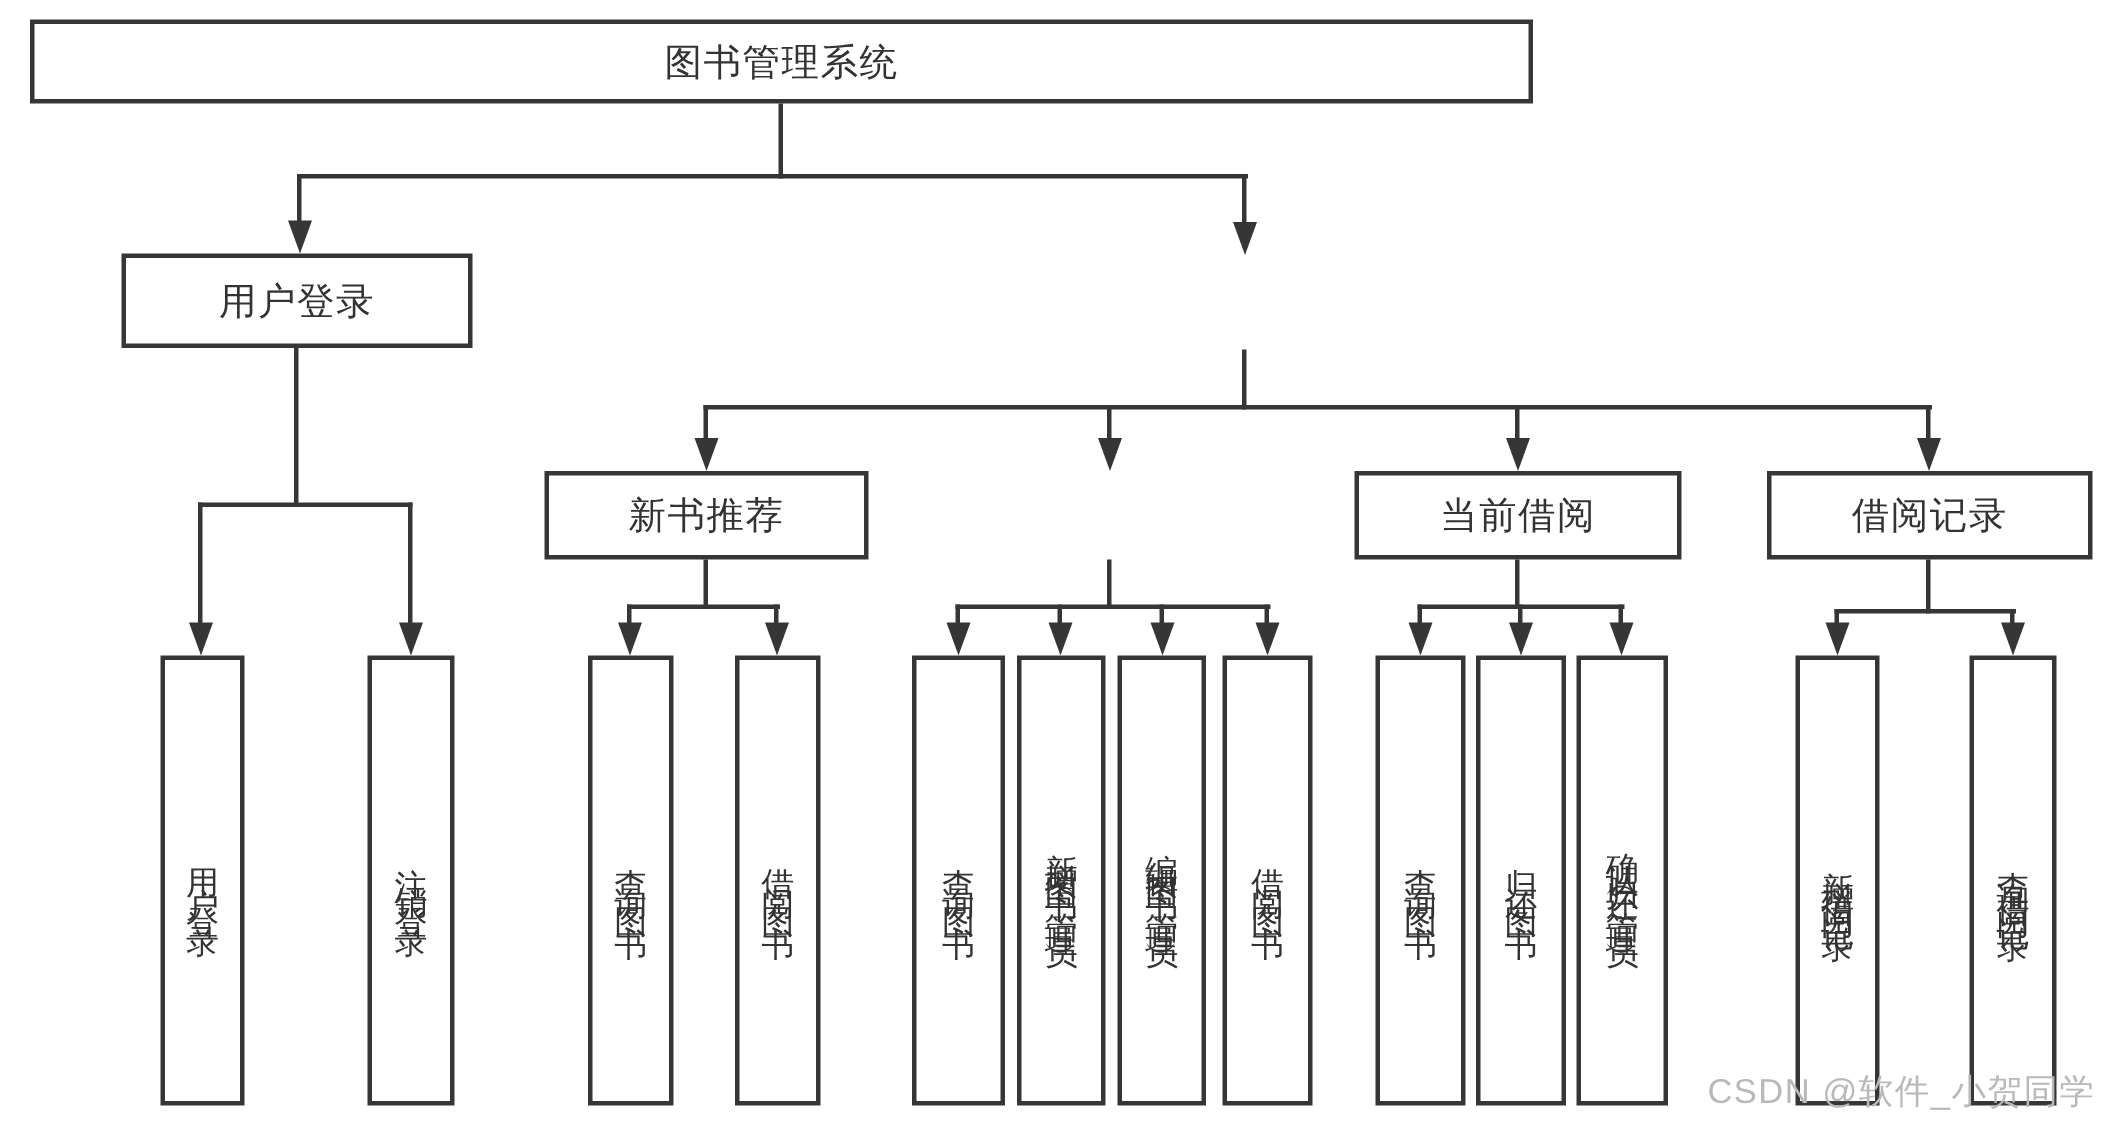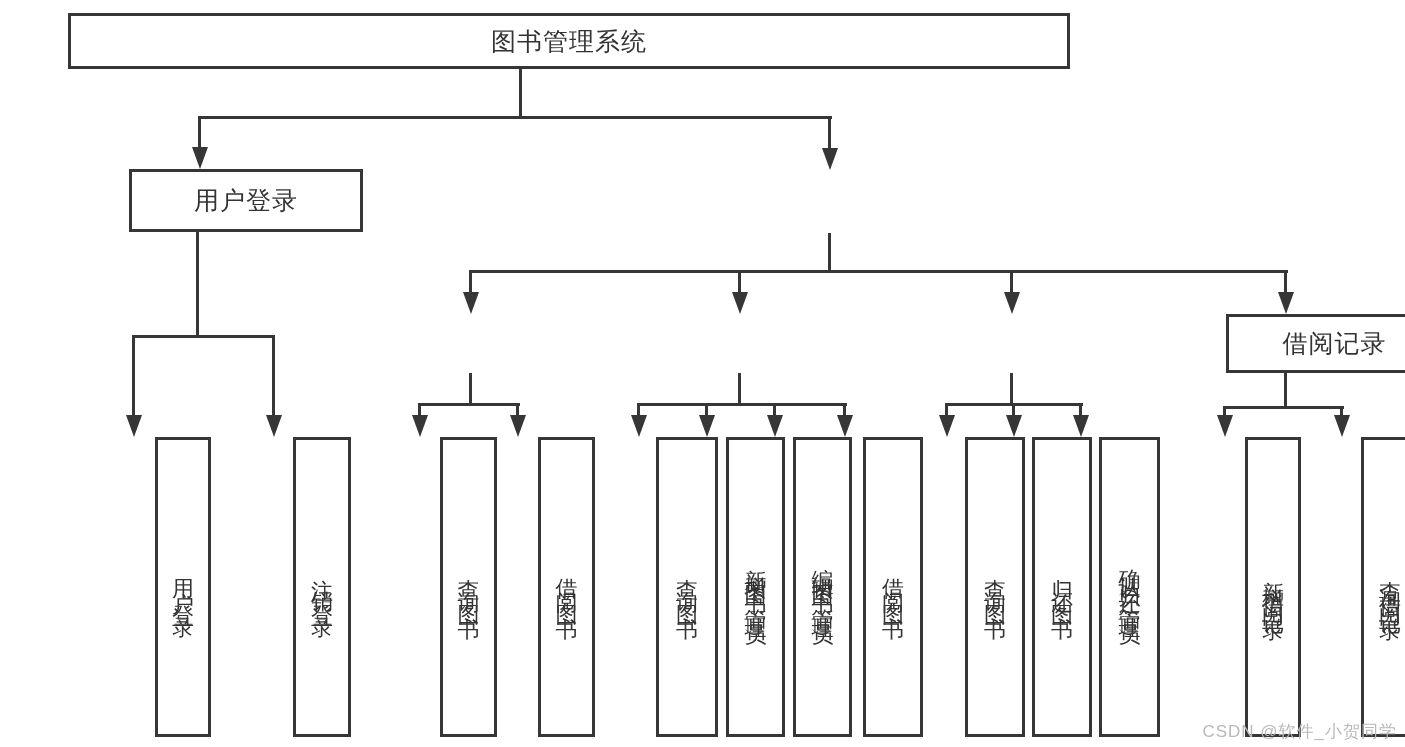--- a/index.html
+++ b/index.html
@@ -19,21 +19,20 @@
   }
   .node{
     position:absolute;
     box-sizing:border-box;
     background:#fff;
     border:3px solid var(--line);
     display:flex;
     align-items:center;
     justify-content:center;
     color:var(--text);
-    margin-left:48px;
   }
   .node.h{font-size:25px;letter-spacing:1px;white-space:nowrap;}
   .leaf span{
     writing-mode:vertical-rl;
     text-orientation:mixed;
     font-size:22px;
     color:var(--text);
     line-height:1;
   }
   .leaf .ls-wide{letter-spacing:13px;}
@@ -43,21 +42,21 @@
   .arr{
     position:absolute;width:0;height:0;
     border-left:8px solid transparent;
     border-right:8px solid transparent;
     border-top:22px solid var(--line);
   }
   .watermark{
     position:absolute;
     right:8px;
     bottom:4px;
-    font-size:17px;
+    font-size:23px;
     color:var(--wm);
     letter-spacing:1px;
     white-space:nowrap;
   }
 </style>
 </head>
 <body>
 
 <div class="canvas">
 
@@ -87,20 +86,26 @@
   <div class="hline" style="left:469px;top:270px;width:819px"></div>
   <div class="vline" style="left:469px;top:270px;height:24px"></div>
   <div class="arr" style="left:463px;top:292px"></div>
   <div class="vline" style="left:738px;top:270px;height:24px"></div>
   <div class="arr" style="left:732px;top:292px"></div>
   <div class="vline" style="left:1010px;top:270px;height:24px"></div>
   <div class="arr" style="left:1004px;top:292px"></div>
   <div class="vline" style="left:1284px;top:270px;height:24px"></div>
   <div class="arr" style="left:1278px;top:292px"></div>
 
+  <div class="node h" style="left:363px;top:314px;width:216px;height:59px">
+    <span>新书推荐</span>
+  </div>
+  <div class="node h" style="left:903px;top:314px;width:218px;height:59px">
+    <span>当前借阅</span>
+  </div>
   <div class="node h" style="left:1178px;top:314px;width:217px;height:59px">
     <span>借阅记录</span>
   </div>
 
   <div class="vline" style="left:469px;top:373px;height:33px"></div>
   <div class="hline" style="left:418px;top:403px;width:102px"></div>
   <div class="vline" style="left:418px;top:403px;height:15px"></div>
   <div class="arr" style="left:412px;top:415px"></div>
   <div class="vline" style="left:516px;top:403px;height:15px"></div>
   <div class="arr" style="left:510px;top:415px"></div>

